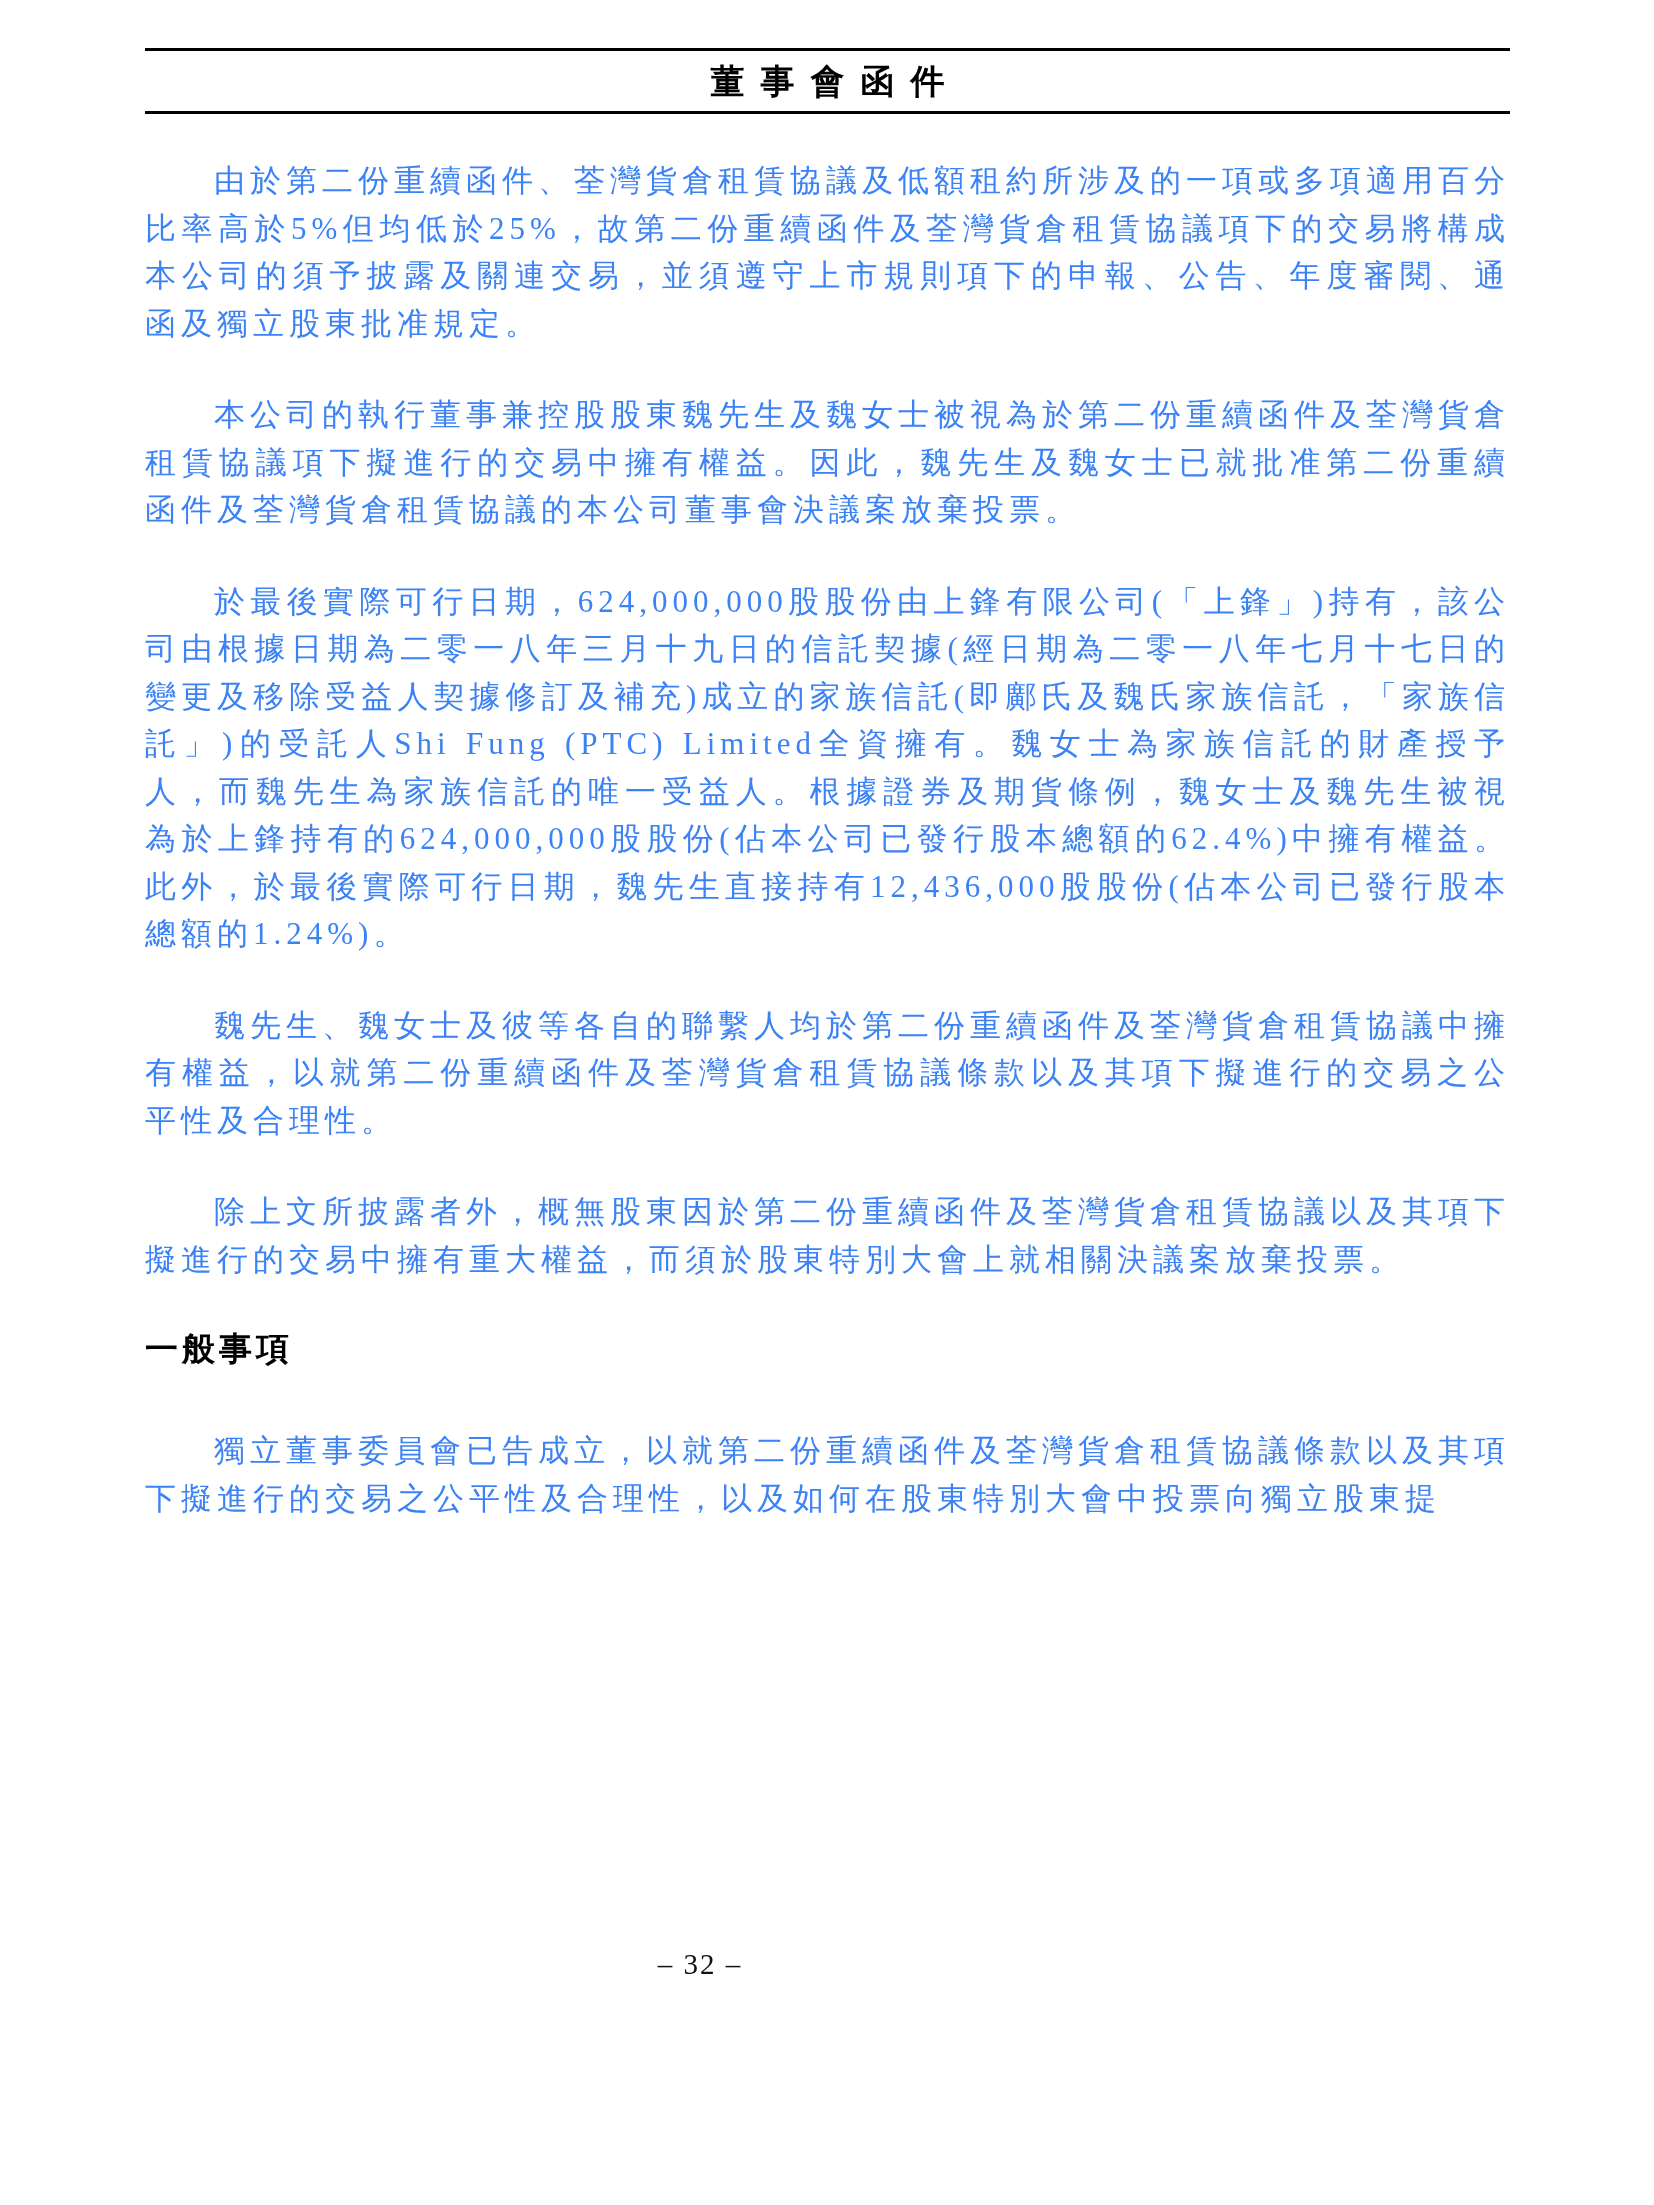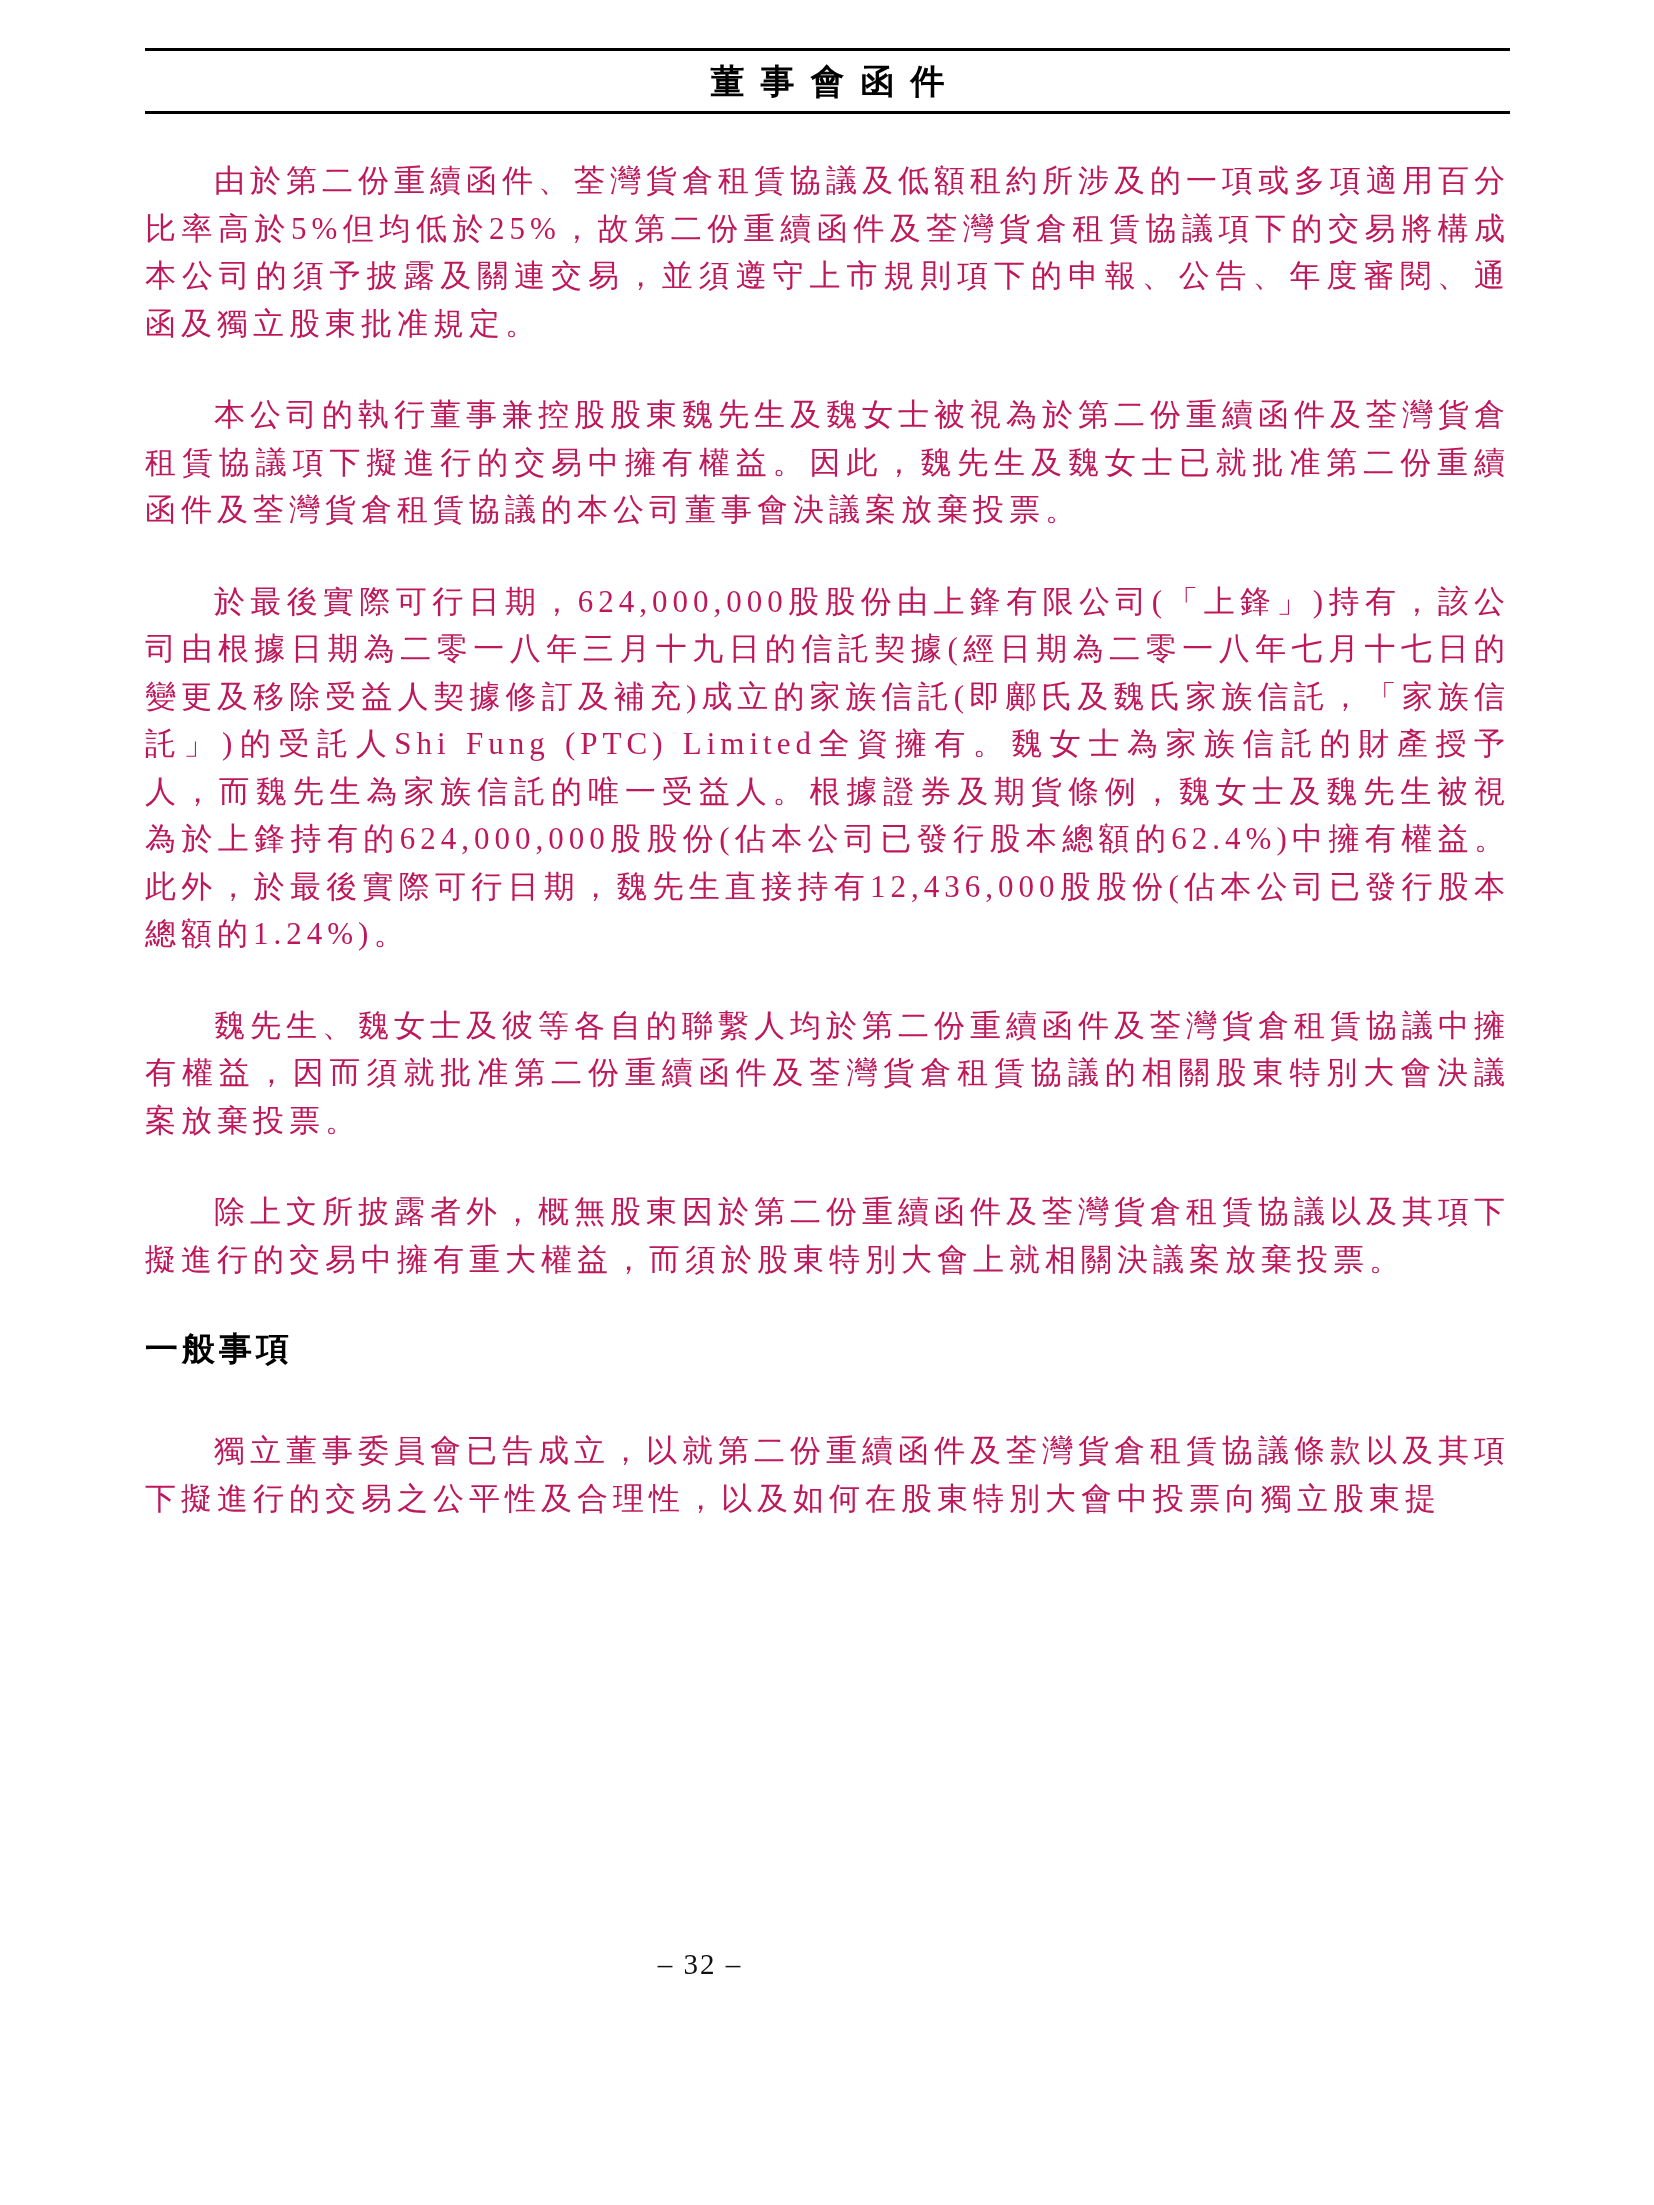--- a/index.html
+++ b/index.html
@@ -44,21 +44,21 @@
   .body-text {
     margin-top: 43px;
   }
   .body-text p {
     margin: 0 0 44px 0;
     font-size: 31px;
     line-height: 47.5px;
     letter-spacing: 5px;
     text-align: justify;
     text-indent: 69px;
-    color: #be185d;
+    color: #3b82f6;
   }
   .body-text p:last-child {
     margin-bottom: 0;
     margin-top: 8px;
   }
   .bold-term {
     font-weight: normal;
   }
   .section-heading {
     margin: 30px 0 55px 0;
@@ -93,21 +93,21 @@
     </header>
 
     <main class="body-text">
 
       <p>由於第二份重續函件、荃灣貨倉租賃協議及低額租約所涉及的一項或多項適用百分比率高於5%但均低於25%，故第二份重續函件及荃灣貨倉租賃協議項下的交易將構成本公司的須予披露及關連交易，並須遵守上市規則項下的申報、公告、年度審閱、通函及獨立股東批准規定。</p>
 
       <p>本公司的執行董事兼控股股東魏先生及魏女士被視為於第二份重續函件及荃灣貨倉租賃協議項下擬進行的交易中擁有權益。因此，魏先生及魏女士已就批准第二份重續函件及荃灣貨倉租賃協議的本公司董事會決議案放棄投票。</p>
 
       <p><span>於最後實際可行日期，624,000,000股股份由上鋒有限公司(「</span><span class="bold-term">上鋒</span><span>」)持有，該公司由根據日期為二零一八年三月十九日的信託契據(經日期為二零一八年七月十七日的變更及移除受益人契據修訂及補充)成立的家族信託(即鄺氏及魏氏家族信託，「</span><span class="bold-term">家族信託</span><span>」)的受託人Shi Fung (PTC) Limited全資擁有。魏女士為家族信託的財產授予人，而魏先生為家族信託的唯一受益人。根據證券及期貨條例，魏女士及魏先生被視為於上鋒持有的624,000,000股股份(佔本公司已發行股本總額的62.4%)中擁有權益。此外，於最後實際可行日期，魏先生直接持有12,436,000股股份(佔本公司已發行股本總額的1.24%)。</span></p>
 
-      <p>魏先生、魏女士及彼等各自的聯繫人均於第二份重續函件及荃灣貨倉租賃協議中擁有權益，因而須就批准第二份重續函件及荃灣貨倉租賃協議的相關股東特別大會決議案放棄投票。</p>
+      <p>魏先生、魏女士及彼等各自的聯繫人均於第二份重續函件及荃灣貨倉租賃協議中擁有權益，以就第二份重續函件及荃灣貨倉租賃協議條款以及其項下擬進行的交易之公平性及合理性。</p>
 
       <p>除上文所披露者外，概無股東因於第二份重續函件及荃灣貨倉租賃協議以及其項下擬進行的交易中擁有重大權益，而須於股東特別大會上就相關決議案放棄投票。</p>
 
       <h2 class="section-heading">一般事項</h2>
 
       <p>獨立董事委員會已告成立，以就第二份重續函件及荃灣貨倉租賃協議條款以及其項下擬進行的交易之公平性及合理性，以及如何在股東特別大會中投票向獨立股東提</p>
 
     </main>
 
   </div>

